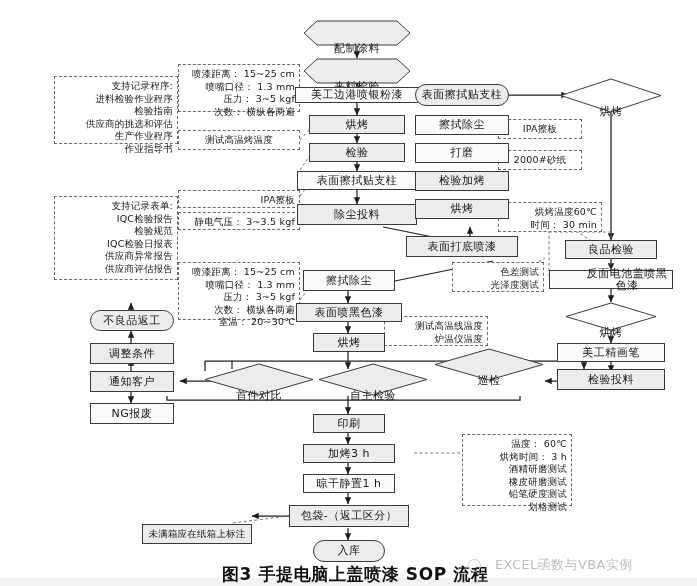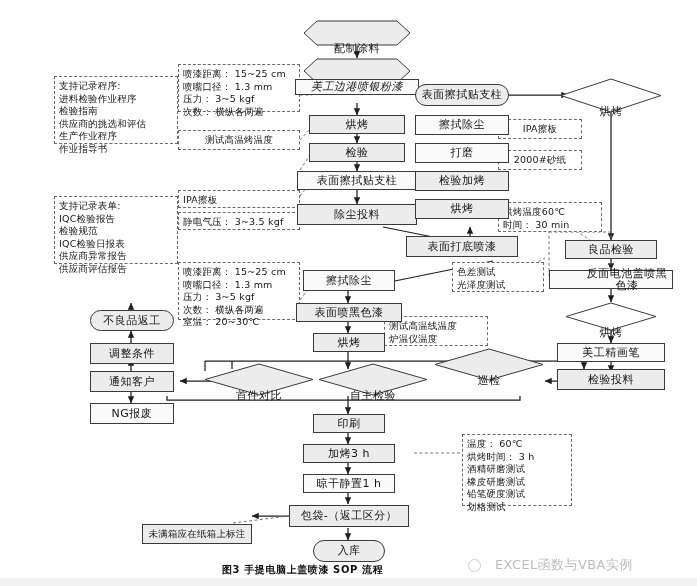--- a/index.html
+++ b/index.html
@@ -29,28 +29,28 @@
     display:flex;align-items:center;justify-content:center;
     font-size:11px;letter-spacing:.5px;color:#141414;text-align:center;
     line-height:1.05;
     margin-top:16px;
   }
 
   .note{
     position:absolute;box-sizing:border-box;
     border:1px dashed #6a6a6a;background:#ffffff;
     font-size:9.5px;line-height:1.32;color:#161616;
-    padding:3px 4px;z-index:2;letter-spacing:.2px;
+    padding:3px 4px;z-index:2;letter-spacing:.2px;text-align:right;
   }
   .note.center{display:flex;align-items:center;justify-content:center;text-align:center;}
   .note .ln{display:block;white-space:nowrap;}
 
   .caption{
     position:absolute;left:222px;top:563px;
-    font-size:10px;font-weight:bold;color:#111;letter-spacing:.6px;z-index:5;
+    font-size:17px;font-weight:bold;color:#111;letter-spacing:.6px;z-index:5;
   }
   .watermark{
     position:absolute;left:468px;top:556px;
     font-size:13px;color:#bdbdbd;letter-spacing:.4px;z-index:5;
     display:flex;align-items:center;gap:14px;
   }
   .wm-dot{
     width:11px;height:11px;border:1.4px solid #cfcfcf;border-radius:50%;
     display:inline-block;
   }
@@ -157,21 +157,21 @@
     <span class="lbl">配制涂料</span>
   </div>
 
   <div class="shapewrap" style="left:303px;top:58px;width:108px;height:26px;">
     <svg width="108" height="26" viewBox="0 0 108 26">
         <polygon points="14,1 94,1 107,13 94,25 14,25 1,13" fill="#ececec" stroke="#3a3a3a" stroke-width="1"></polygon>
       </svg>
     <span class="lbl">来料检验</span>
   </div>
 
-  <div class="node white" style="left:295px;top:79px;width:124px;height:16px;font-style:italic;">美工边港喷银粉漆</div>
+  <div class="node white" style="left:295px;top:87px;width:124px;height:16px;">美工边港喷银粉漆</div>
   <div class="node" style="left:309px;top:115px;width:96px;height:19px;">烘烤</div>
   <div class="node" style="left:309px;top:143px;width:96px;height:19px;">检验</div>
   <div class="node white" style="left:297px;top:171px;width:120px;height:19px;">表面擦拭贴支柱</div>
   <div class="node" style="left:297px;top:204px;width:120px;height:21px;">除尘投料</div>
 
   <div class="node round" style="left:415px;top:84px;width:94px;height:22px;">表面擦拭贴支柱</div>
   <div class="node white" style="left:415px;top:115px;width:94px;height:20px;">擦拭除尘</div>
   <div class="node white" style="left:415px;top:143px;width:94px;height:20px;">打磨</div>
   <div class="node" style="left:415px;top:171px;width:94px;height:20px;">检验加烤</div>
   <div class="node" style="left:415px;top:199px;width:94px;height:20px;">烘烤</div>
@@ -230,21 +230,21 @@
 
   <div class="note" style="left:54px;top:76px;width:124px;height:68px;">
     <span class="ln">支持记录程序:</span>
     <span class="ln">进料检验作业程序</span>
     <span class="ln">检验指南</span>
     <span class="ln">供应商的挑选和评估</span>
     <span class="ln">生产作业程序</span>
     <span class="ln">作业指导书</span>
   </div>
 
-  <div class="note" style="left:54px;top:196px;width:124px;height:68px;">
+  <div class="note" style="left:54px;top:196px;width:124px;height:84px;">
     <span class="ln">支持记录表单:</span>
     <span class="ln">IQC检验报告</span>
     <span class="ln">检验规范</span>
     <span class="ln">IQC检验日报表</span>
     <span class="ln">供应商异常报告</span>
     <span class="ln">供应商评估报告</span>
   </div>
 
   <div class="note" style="left:178px;top:64px;width:122px;height:48px;">
     <span class="ln">喷漆距离：  15~25 cm</span>

